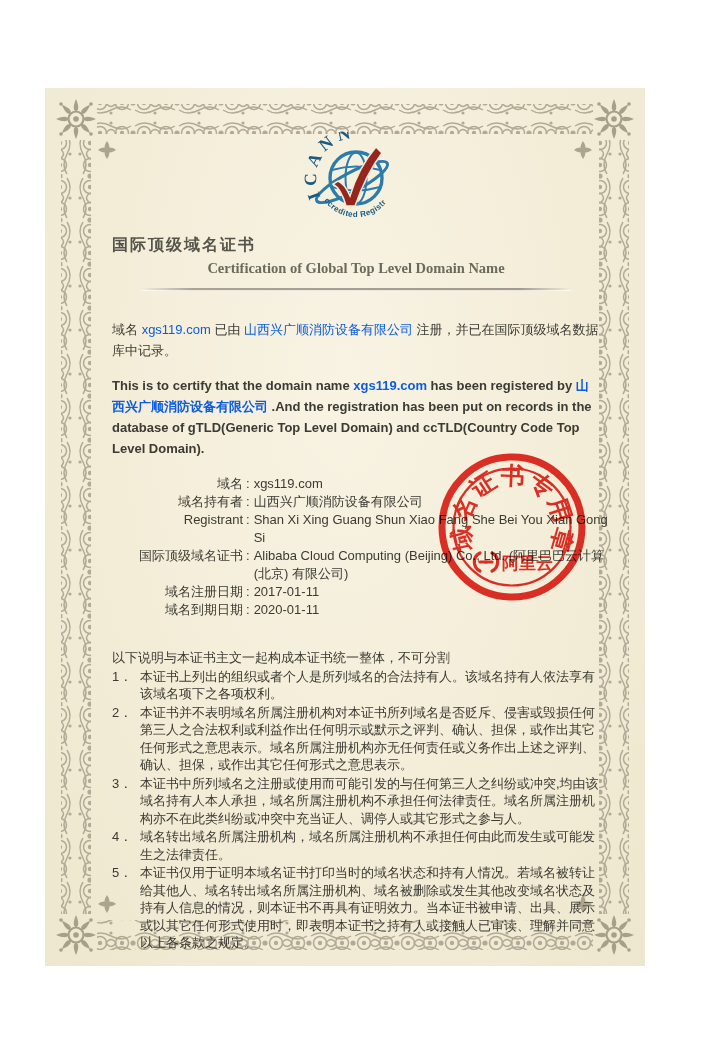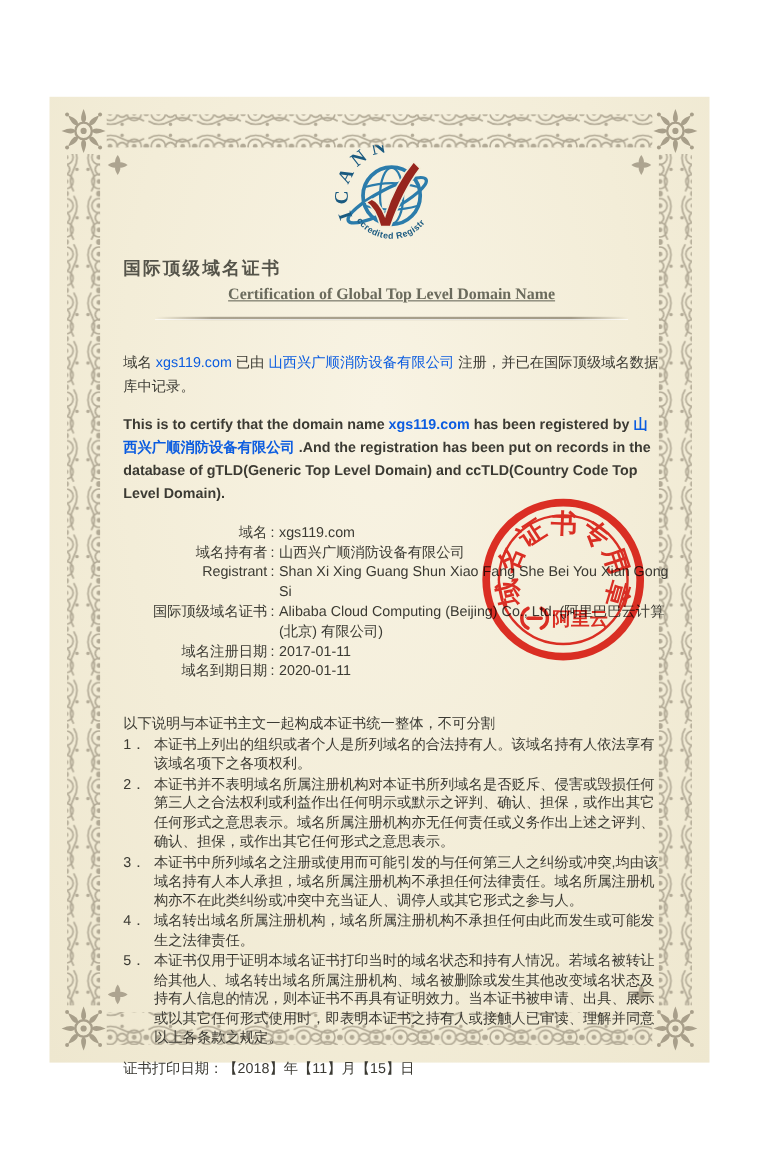--- a/index.html
+++ b/index.html
@@ -18,21 +18,21 @@
     padding:0 45px 0 67px;box-sizing:border-box;
     font-size:13px;line-height:21px;color:#3b3a33;
   }
   .logo-wrap{width:160px;height:96px;margin:44px auto 0;}
   .cert-title{
     margin-top:4px;text-align:left;font-size:16px;line-height:26px;
     font-weight:bold;letter-spacing:2px;color:#55544a;
   }
   .cert-subtitle{
     margin-top:1px;text-align:center;font-family:"Liberation Serif",serif;
-    font-size:14.5px;line-height:18px;font-weight:bold;color:#6b6b5d;text-decoration:underline;
+    font-size:14.5px;line-height:18px;font-weight:bold;color:#6b6b5d;
   }
   .divider{
     margin:11px auto 0;width:430px;height:2px;
     background:linear-gradient(to right, rgba(170,162,140,0) 0%, #aba390 12%, #a39b87 88%, rgba(170,162,140,0) 100%);
     border-bottom:1px solid rgba(255,255,255,0.75);
   }
   .para{margin:0;}
   .para-zh{margin-top:28px;}
   .para-en{margin-top:14px;font-weight:bold;}
   .link{color:#0b5ce0;cursor:pointer;}
@@ -218,21 +218,20 @@
       <div class="term-item">
         <span class="term-num">4．</span>
         <span class="term-text">域名转出域名所属注册机构，域名所属注册机构不承担任何由此而发生或可能发生之法律责任。</span>
       </div>
       <div class="term-item">
         <span class="term-num">5．</span>
         <span class="term-text">本证书仅用于证明本域名证书打印当时的域名状态和持有人情况。若域名被转让给其他人、域名转出域名所属注册机构、域名被删除或发生其他改变域名状态及持有人信息的情况，则本证书不再具有证明效力。当本证书被申请、出具、展示或以其它任何形式使用时，即表明本证书之持有人或接触人已审读、理解并同意以上各条款之规定。</span>
       </div>
     </div>
 
-    <div class="print-date">证书打印日期：【2018】年【11】月【15】日</div>
   </div>
 
   <svg class="stamp" viewBox="0 0 170 170">
     <defs>
       <path id="stampArc" d="M48.5,107.8 A43,43 0 1 1 119.8,110.3" fill="none"></path>
     </defs>
     <circle cx="85" cy="85" r="70" fill="none" stroke="#e3261d" stroke-width="7"></circle>
     <circle cx="85" cy="85" r="58.5" fill="none" stroke="#e3261d" stroke-width="2.2"></circle>
     <text font-family="Liberation Sans, sans-serif" font-size="24" font-weight="bold" fill="#e3261d" letter-spacing="2" text-anchor="middle">
       <textPath href="#stampArc" startOffset="50%">域名证书专用章</textPath>

